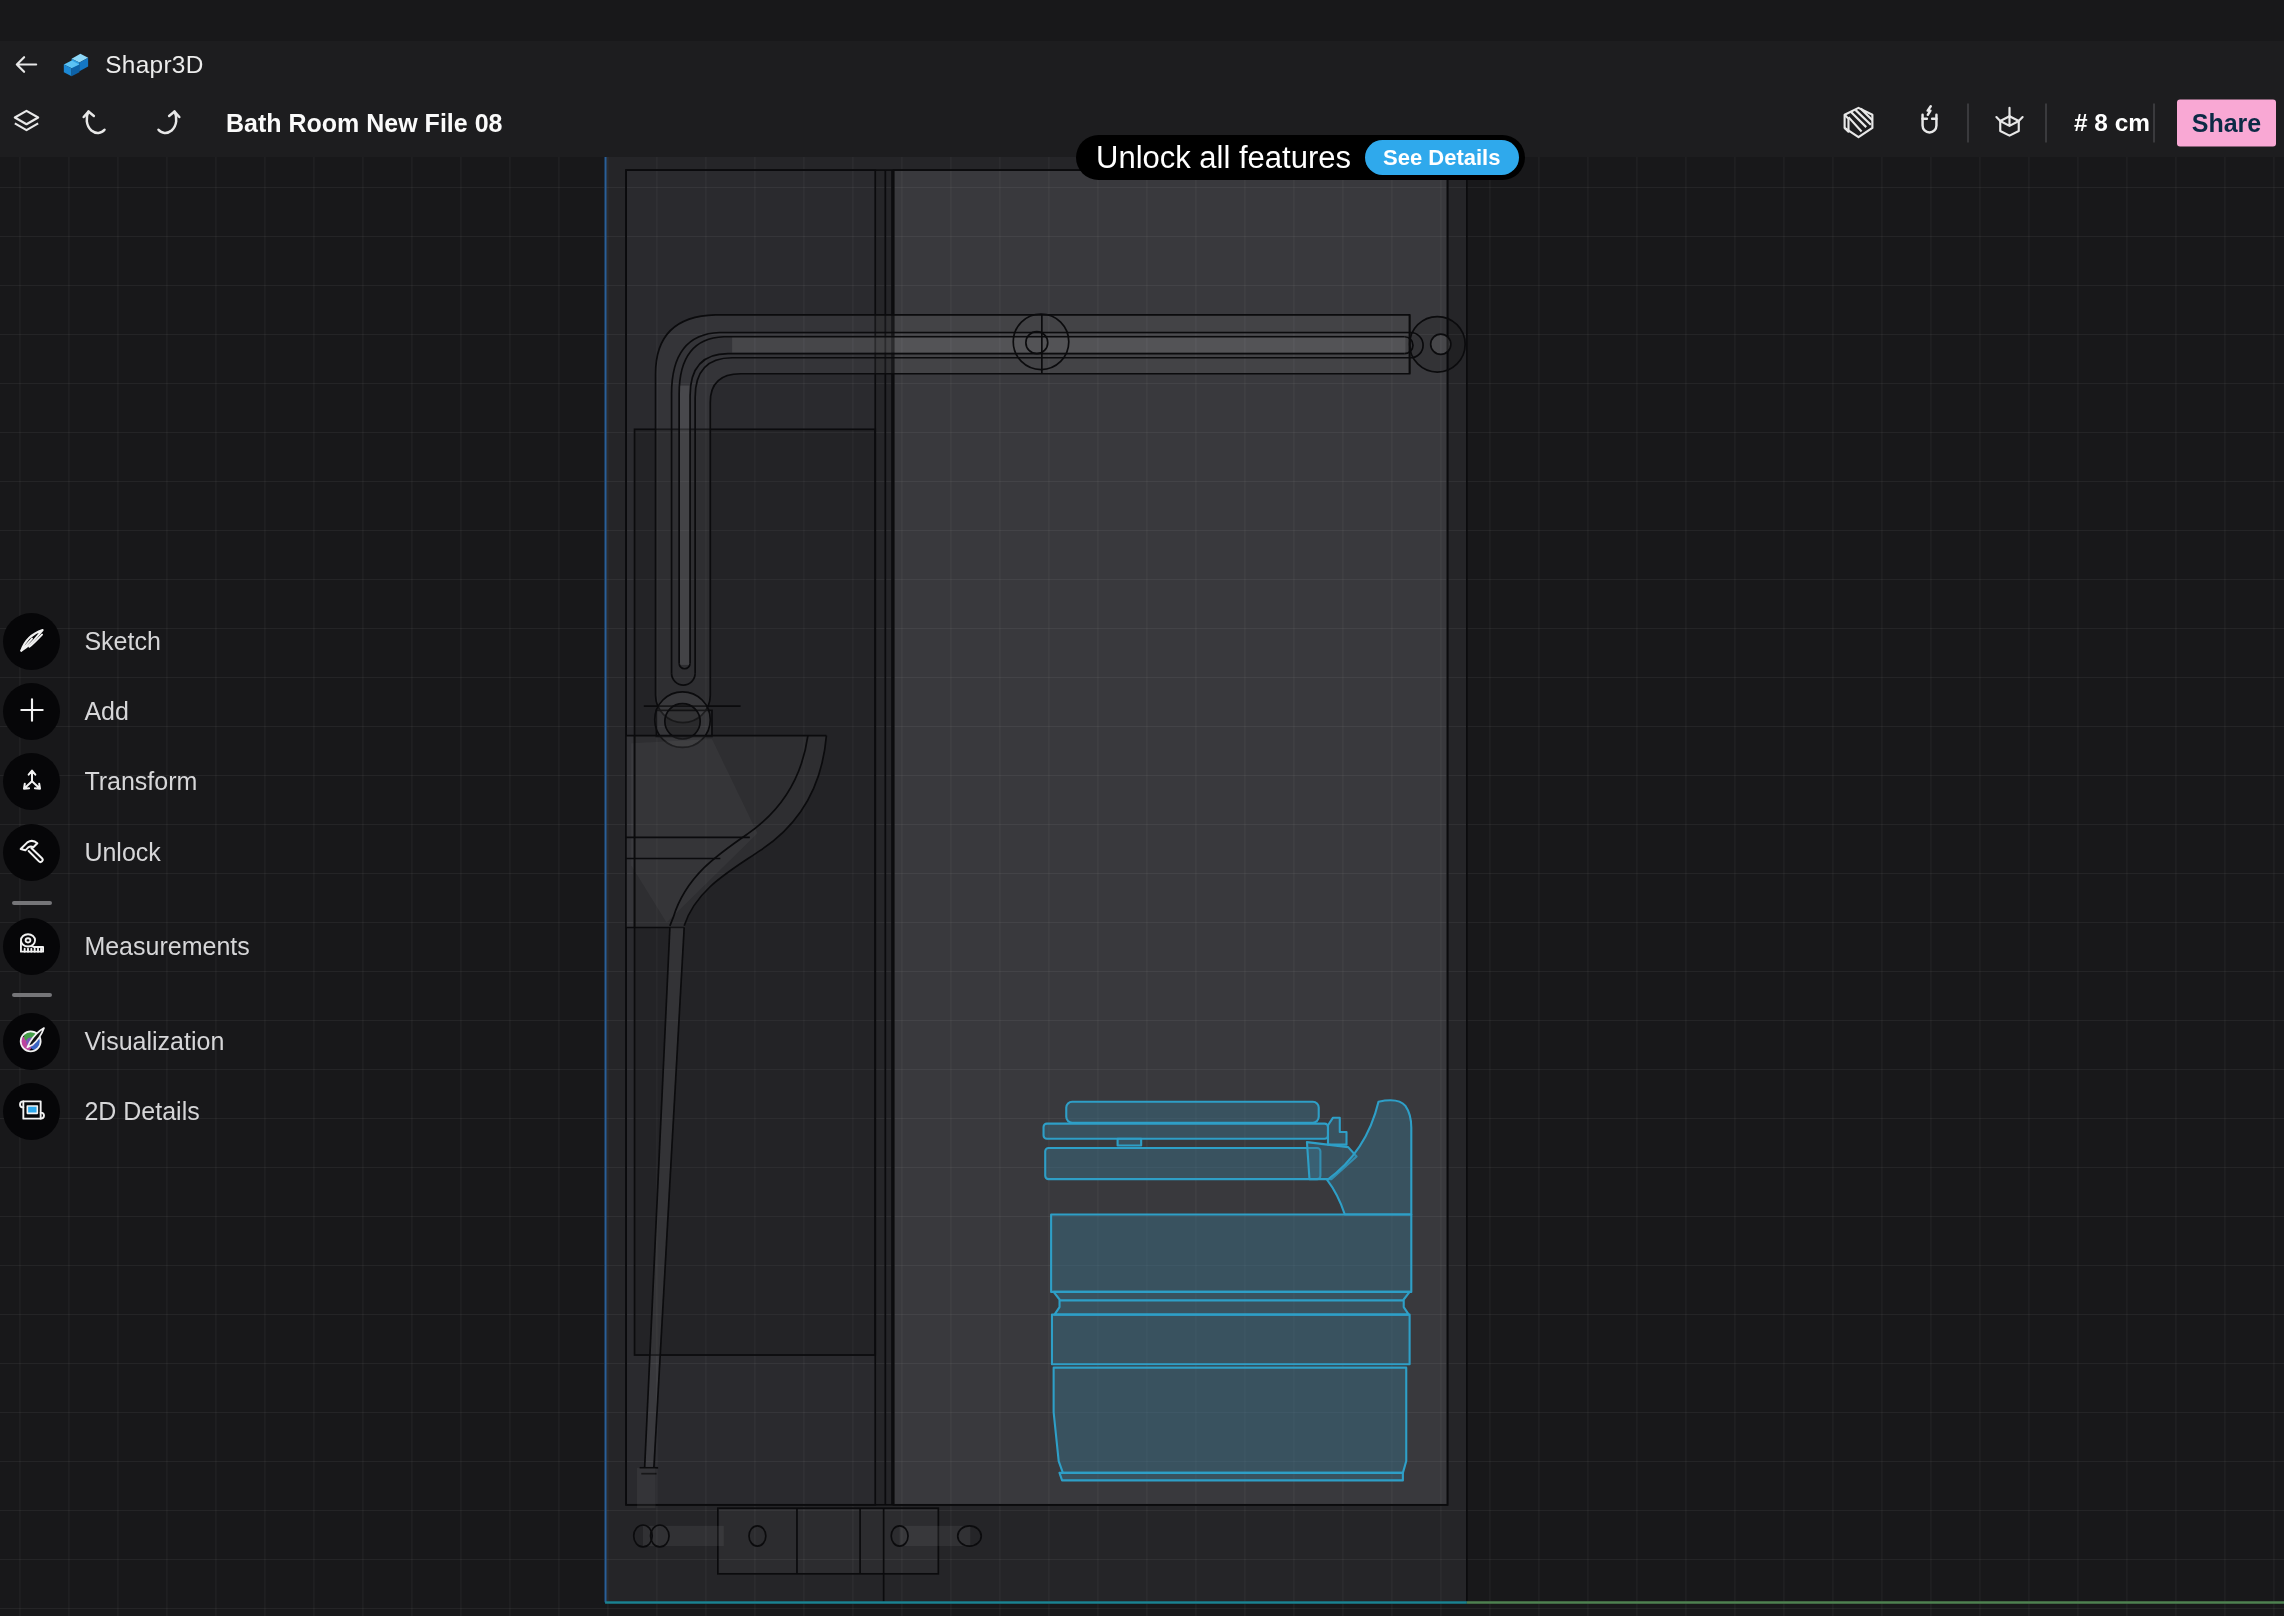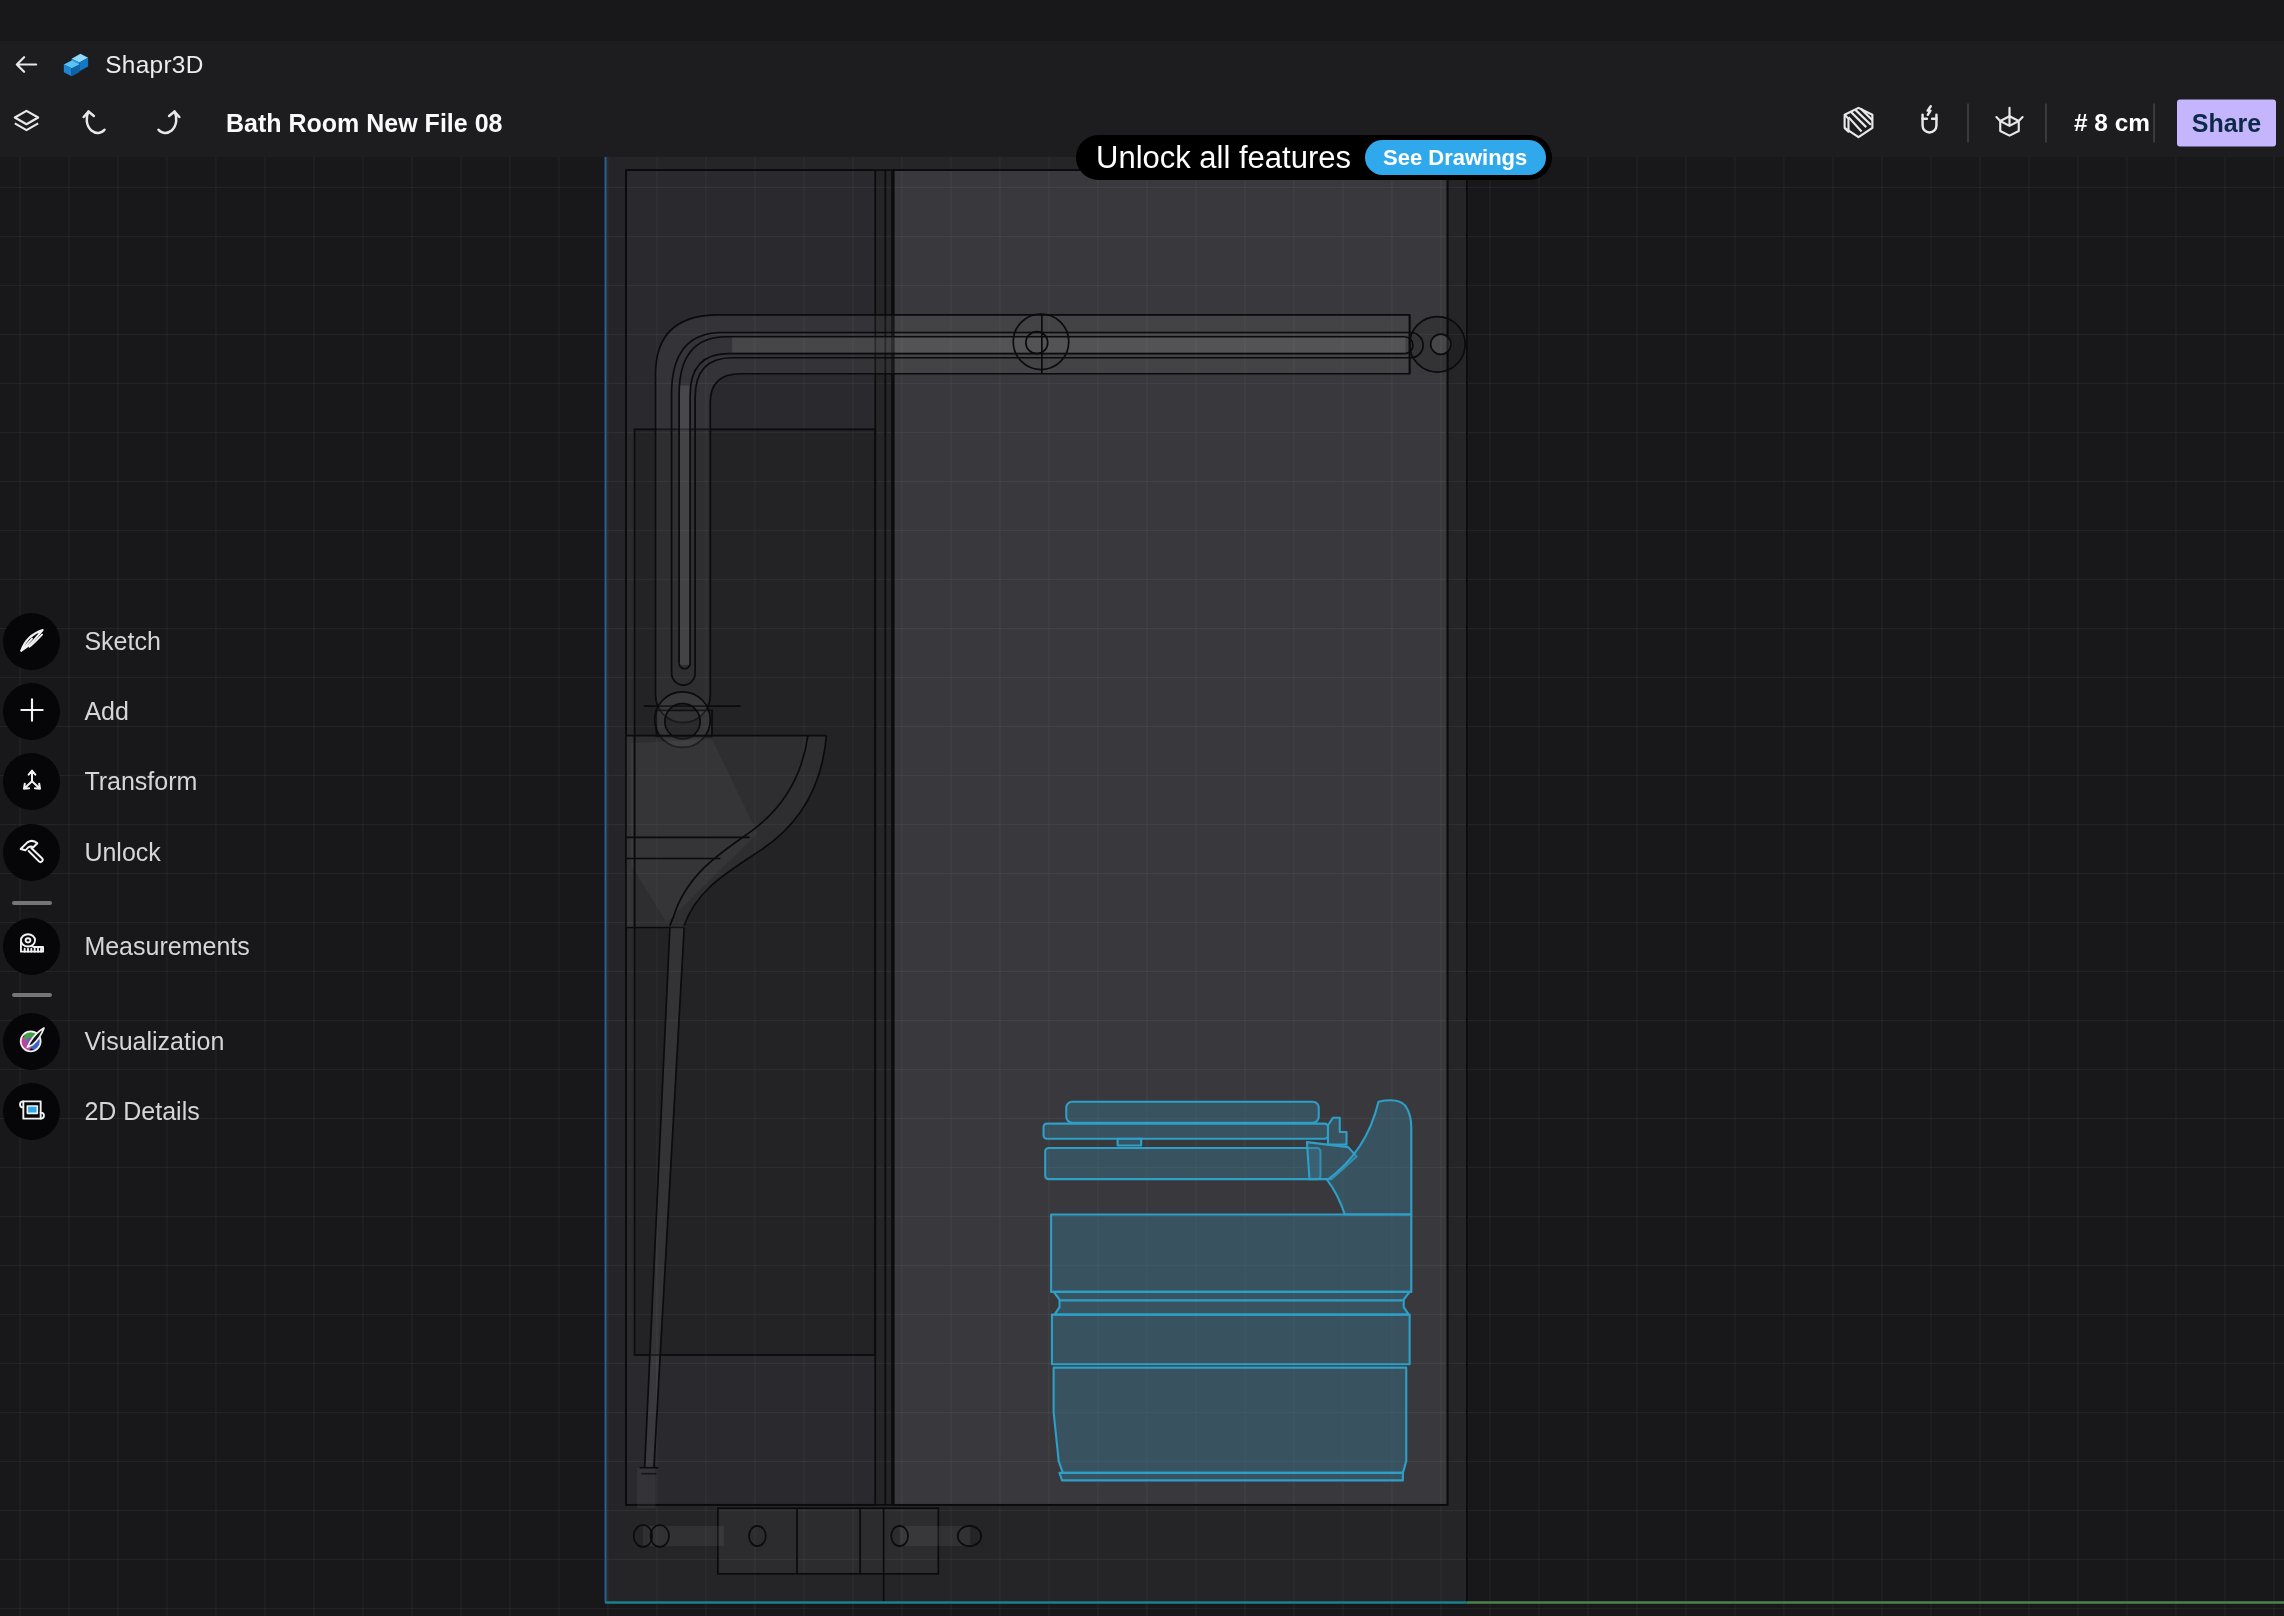--- a/index.html
+++ b/index.html
@@ -11,21 +11,21 @@
   .titlebar { position:absolute; left:0; top:0; width:100%; height:47px; display:flex; align-items:center; }
   .iconbtn { display:flex; align-items:center; justify-content:center; width:40px; height:40px; border-radius:6.7px; cursor:pointer; }
   .iconbtn svg { display:block; }
   .app-title { color:#ececec; font-size:24.4px; margin-left:11.8px; letter-spacing:0.3px; }
   .toolbar { position:absolute; left:0; top:47px; width:100%; height:69px; }
   .tb-abs { position:absolute; top:50%; transform:translateY(-50%); }
   .doc-title { color:#fafafa; font-size:25px; font-weight:700; white-space:nowrap; }
   .vdiv { position:absolute; top:50%; transform:translateY(-50%); width:1.7px; height:39px; background:#3a3a3d; }
   .grid-size { color:#ffffff; font-size:24.4px; font-weight:700; white-space:nowrap; }
   .share-btn { position:absolute; left:2177px; top:50%; transform:translateY(-50%); width:99px; height:47px;
-               background:#c4b5fd; border:none; border-radius:3px; color:#0c2a45; font-size:25px; font-weight:700;
+               background:#f9a8d4; border:none; border-radius:3px; color:#0c2a45; font-size:25px; font-weight:700;
                font-family:"Liberation Sans", sans-serif; cursor:pointer; }
 
   
   .canvas { position:absolute; left:0; top:116px; width:2284px; height:1501px;
             background-color:#18181a;
             background-image:
               linear-gradient(rgba(255,255,255,0.05) 0.8px, transparent 0.8px),
               linear-gradient(90deg, rgba(255,255,255,0.05) 0.8px, transparent 0.8px);
             background-size:49px 49px; background-position:19.4px 22px; }
   .model-svg { position:absolute; left:0; top:0; }
@@ -226,21 +226,21 @@
       <line x1="719.5" y1="42" x2="719.5" y2="1766" stroke="#2b5f97" stroke-width="2.5"></line>
       <line x1="719.5" y1="0" x2="719.5" y2="42" stroke="#4286cc" stroke-width="3"></line>
       <line x1="719" y1="1766" x2="1743" y2="1766" stroke="#1b8291" stroke-width="3"></line>
       <line x1="1743" y1="1766" x2="2714" y2="1766" stroke="#4e8050" stroke-width="3"></line>
     </g>
   </svg>
 </div>
 
 <div class="banner">
   <span class="banner-text">Unlock all features</span>
-  <button class="see-details">See Drawings</button>
+  <button class="see-details">See Details</button>
 </div>
 
 <div class="side-item" style="top:613px">
   <div class="side-circle">
     <span>
       <svg width="32" height="32" viewBox="0 0 24 24" fill="none" stroke="#f2f2f2" stroke-width="1.5" stroke-linecap="round" stroke-linejoin="round">
         <path d="M4 20 C6.5 12.5 11 7.5 20 4.5 C15.5 9.5 13 14 7.5 17.5 Z"></path>
         <path d="M4 20 L12 11"></path>
         <path d="M19.5 8 C16 11.5 13.5 14.5 10 17"></path>
       </svg>

